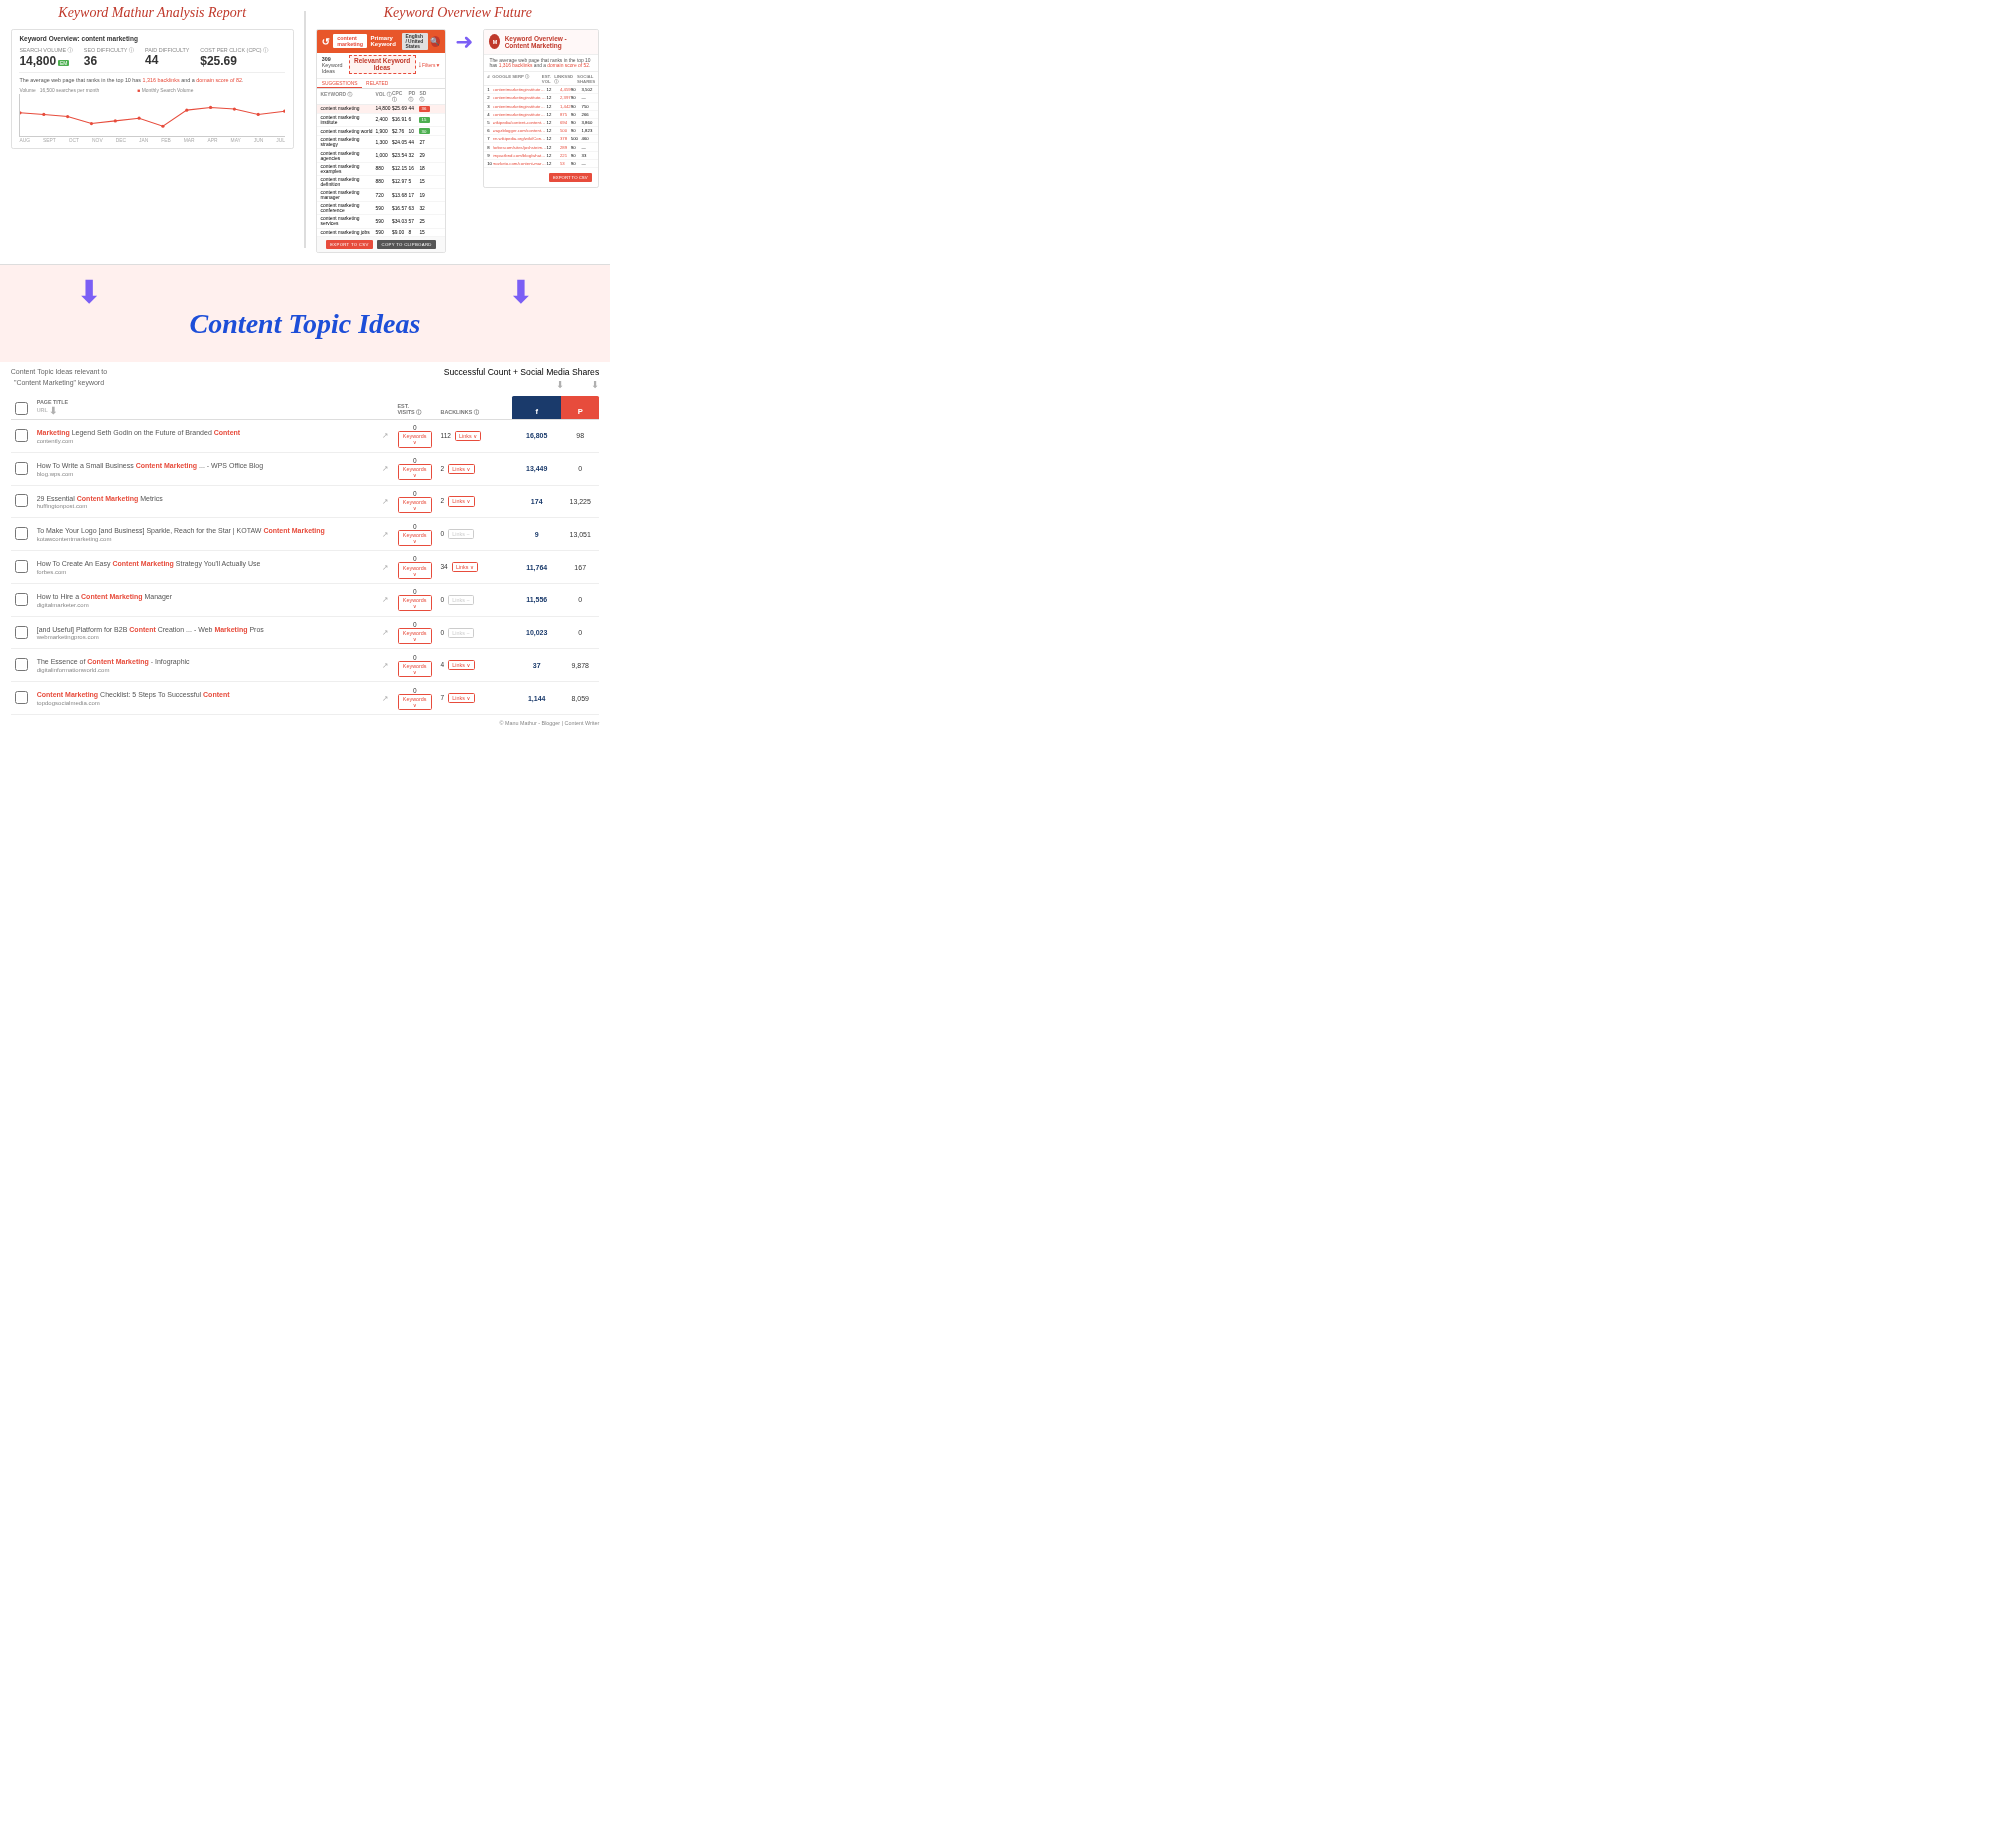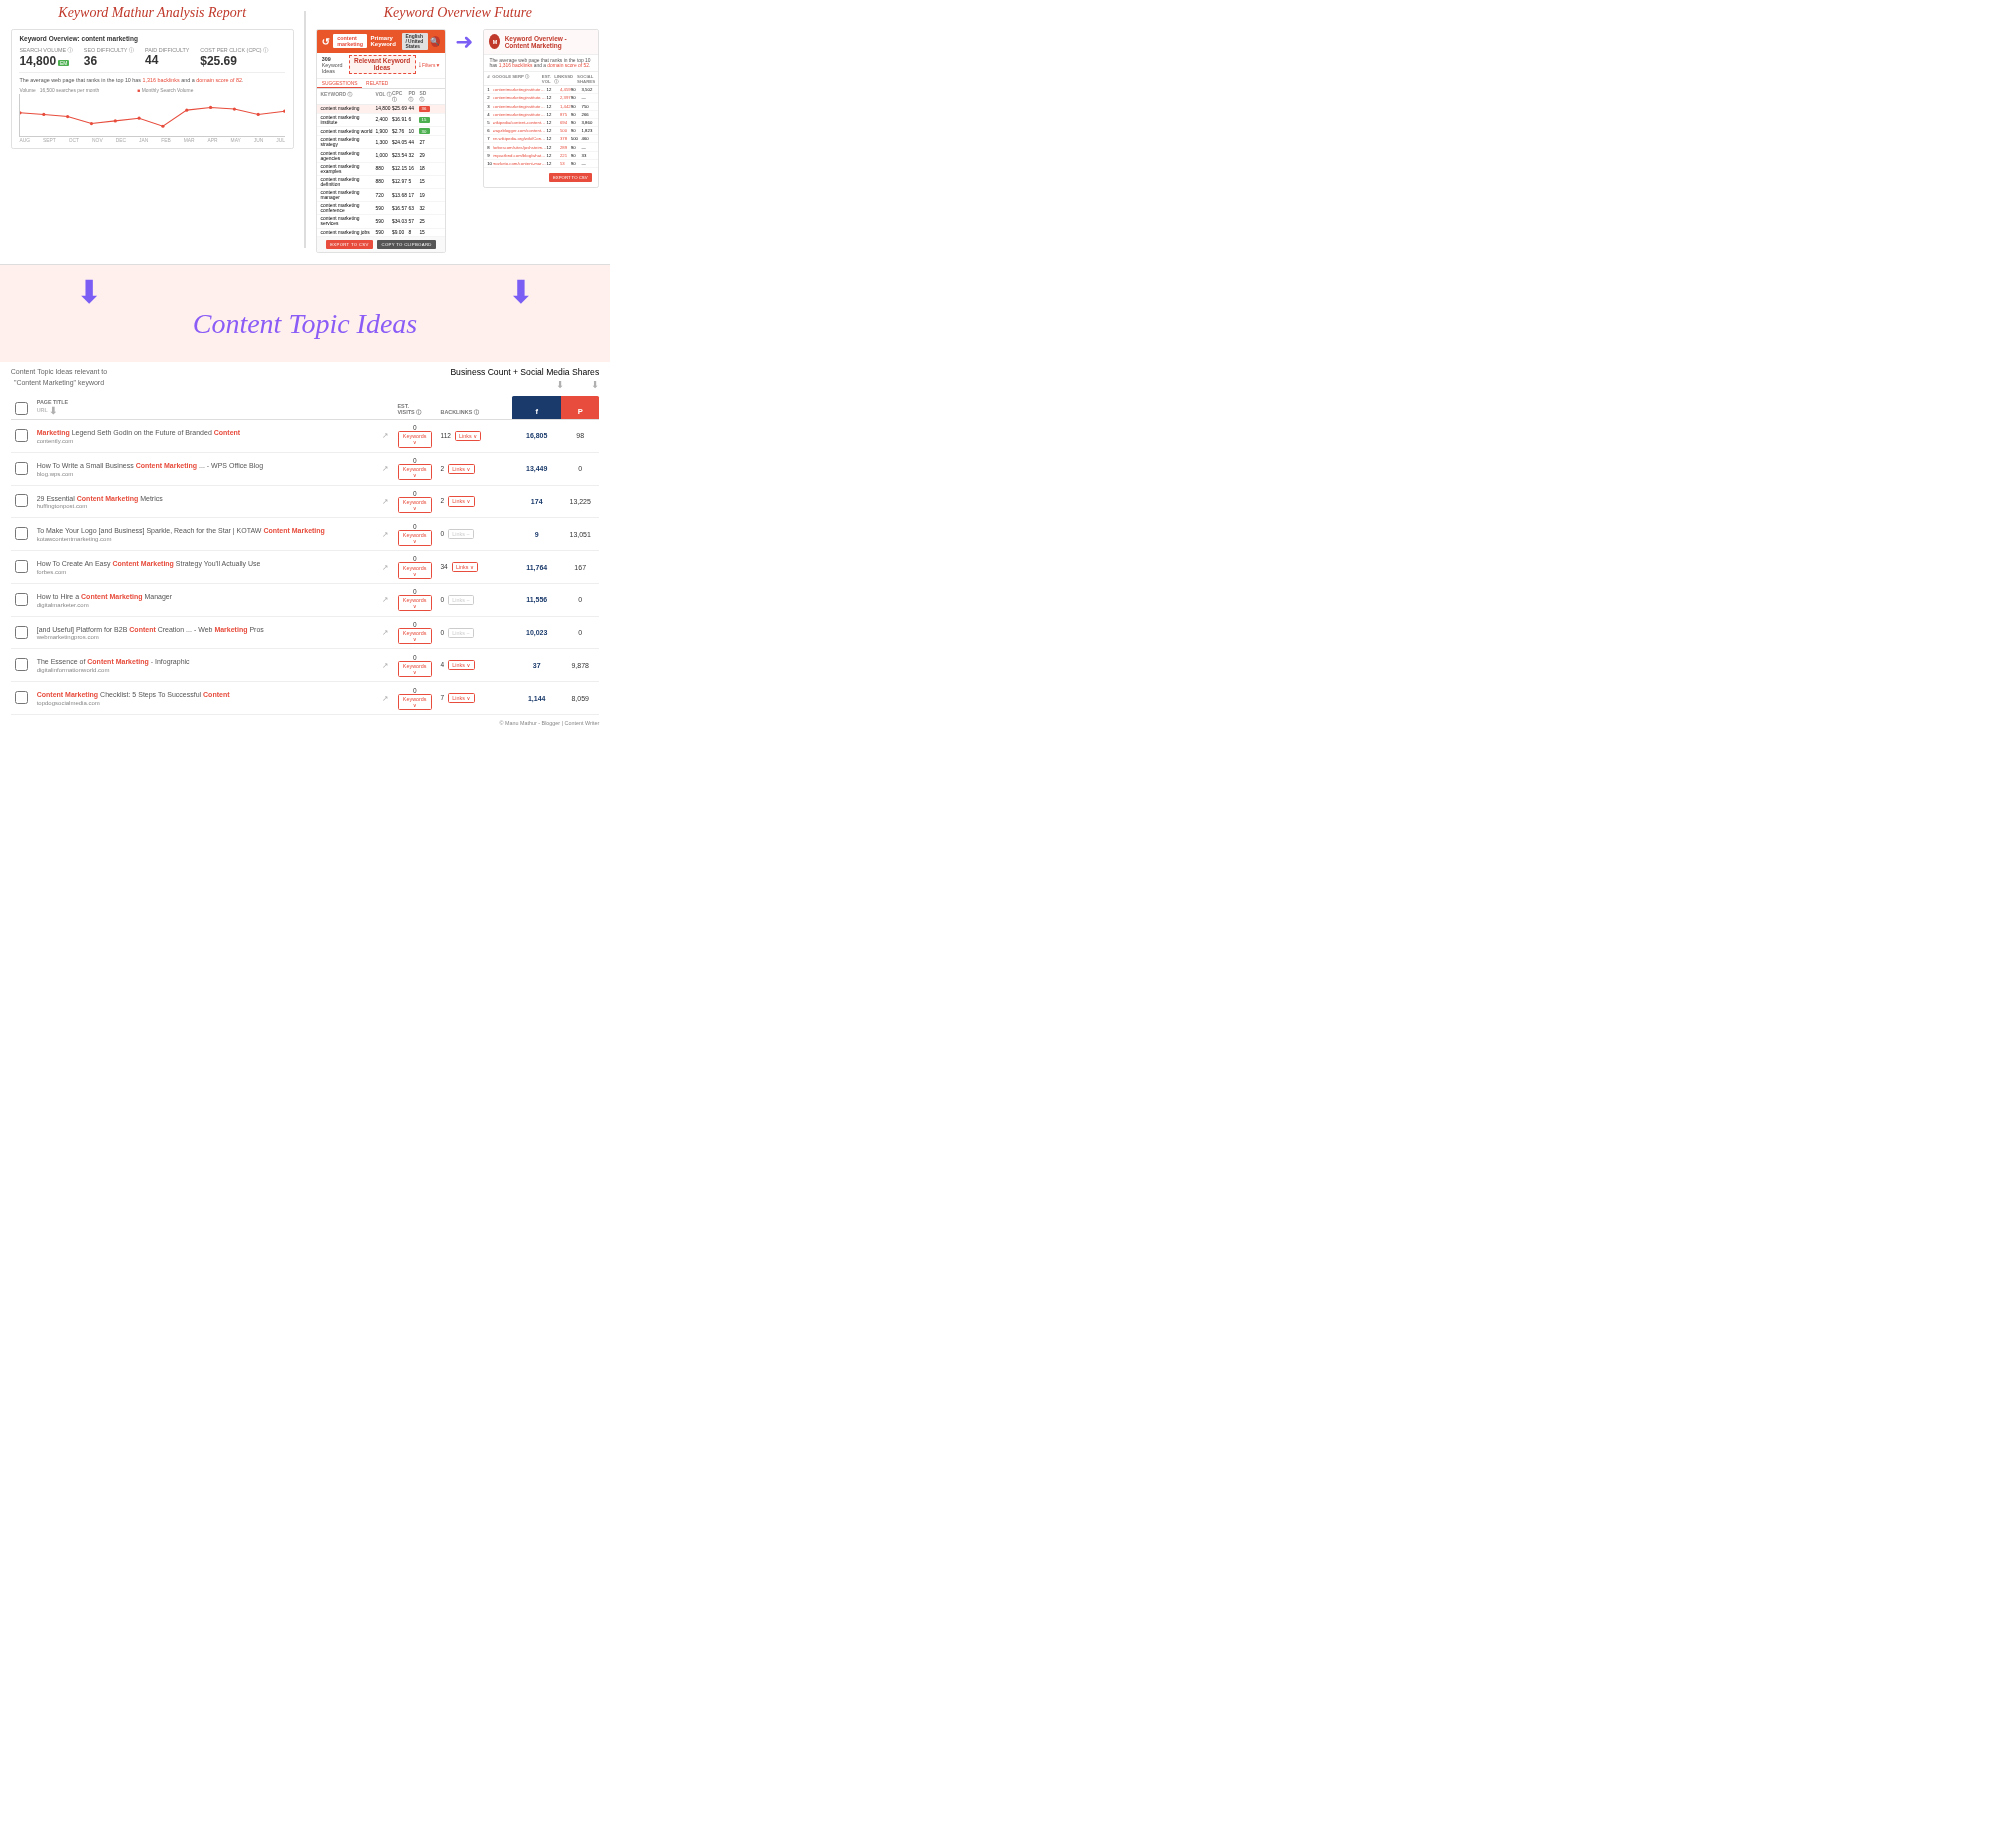--- a/index.html
+++ b/index.html
@@ -292,23 +292,23 @@
       margin-bottom: -5.4px;
     }
     .arrow-down-big {
       font-size: 32px;
       color: #7b5ff5;
       line-height: 1;
     }
     .middle-title {
       font-family: Georgia, serif;
       font-style: italic;
-      color: #8b5cf6;
+      color: #1d4ed8;
       font-size: 28px;
-      font-weight: normal;
+      font-weight: bold;
       padding: 5.4px 0 10.8px 0;
     }
 
     
     .bottom-section {
       padding: 5.4px 10.8px 10.8px 10.8px;
       background: #fff;
     }
     .bottom-desc {
       display: flex;
@@ -737,21 +737,21 @@
 
 <div class="bottom-section">
 
   <div class="bottom-desc">
     <div class="bottom-desc-left">
       <div>Content Topic Ideas relevant to</div>
       <div>"Content Marketing" keyword</div>
     </div>
     <div style="flex:1;"></div>
     <div>
-      <div>Business Count + Social Media Shares</div>
+      <div>Successful Count + Social Media Shares</div>
       <div style="display:flex;justify-content:flex-end;gap:27px;margin-top:2.2px;">
         <span style="font-size:9.7px;color:#b0b0b0;">⬇</span>
         <span style="font-size:9.7px;color:#b0b0b0;">⬇</span>
       </div>
     </div>
   </div>
 
   <table class="main-table">
     <thead>
       <tr>

